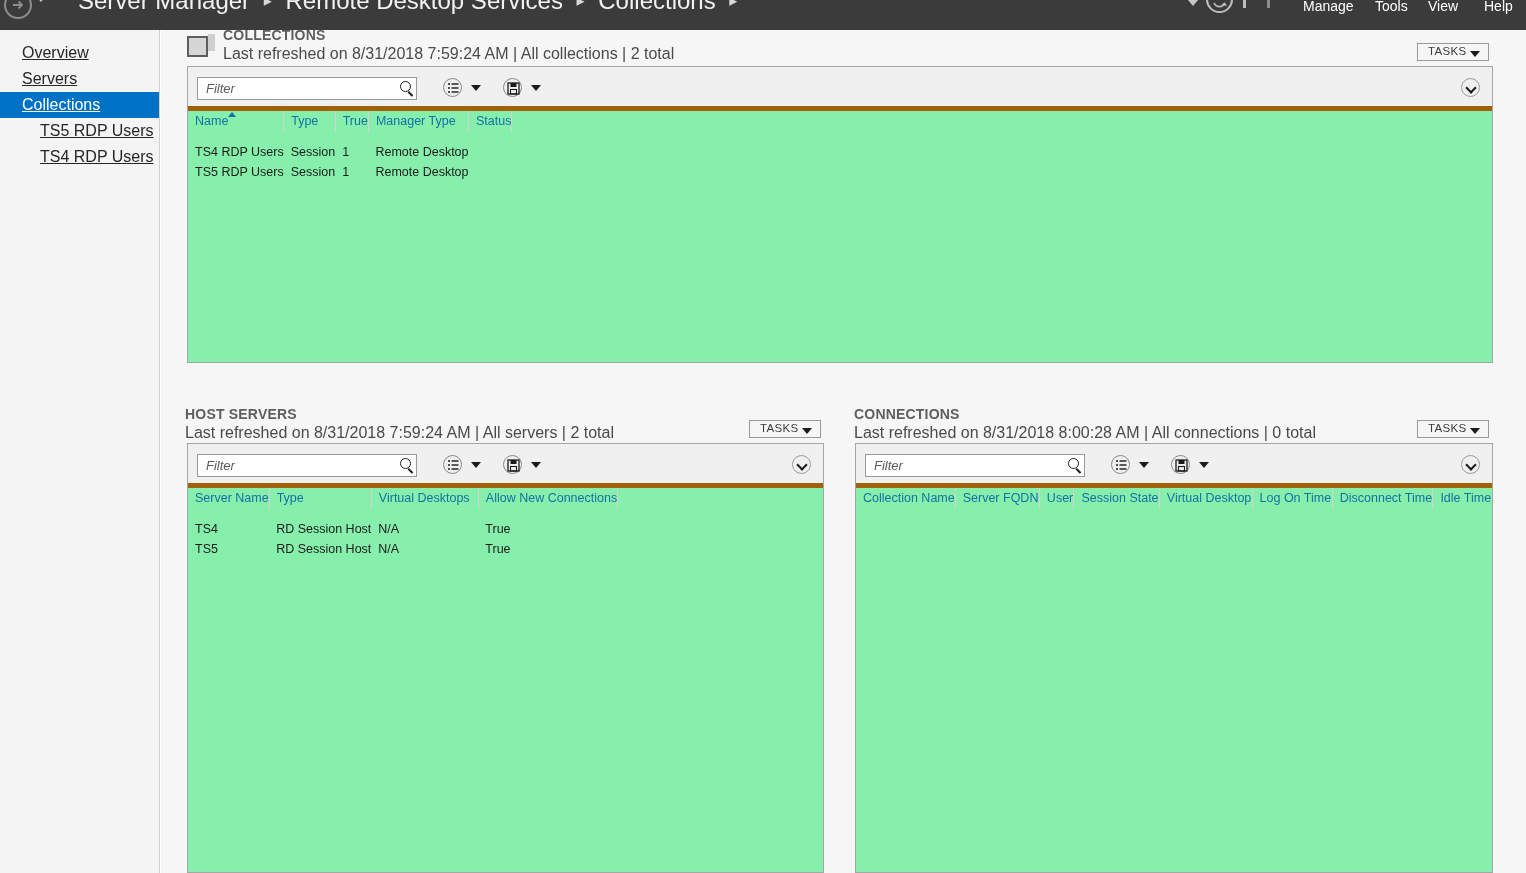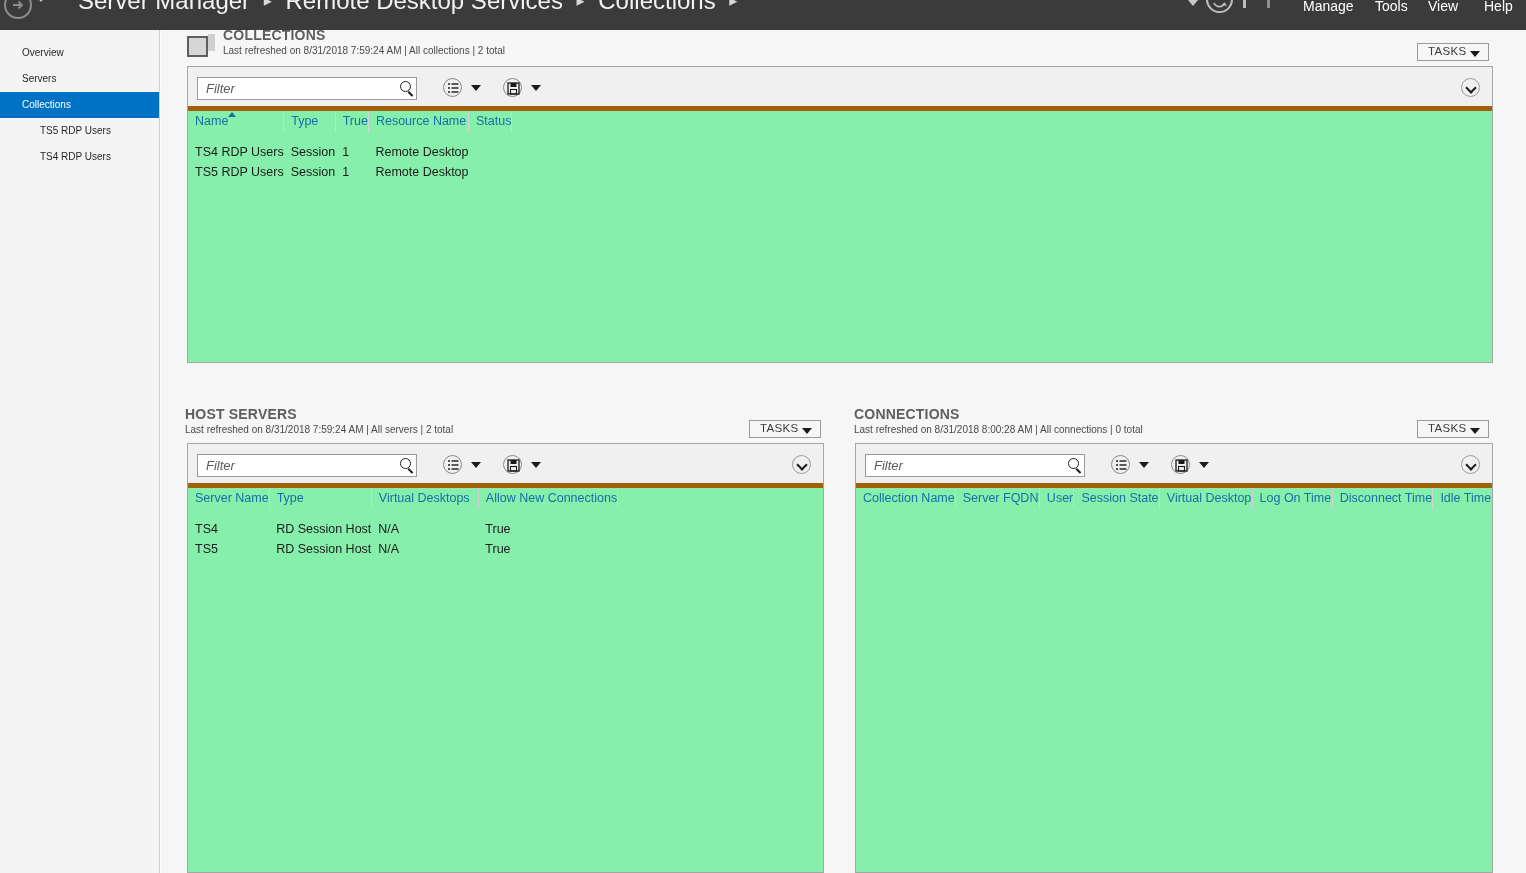--- a/index.html
+++ b/index.html
@@ -80,40 +80,40 @@
 
   
   #sidebar {
     position: absolute; left: 0; top: 30px;
     width: 160px; height: 843px;
     background: #f4f4f4;
     border-right: 1px solid #d0d0d0;
   }
   .nav-item {
     height: 26px; line-height: 26px;
-    font-size: 10px; color: #262626;
-    padding-left: 22px; cursor: default;
+    font-size: 16px; color: #262626;
+    padding-left: 22px; cursor: default; text-decoration: underline;
   }
   .nav-item.selected { background: #0072c6; color: #ffffff; }
   .nav-item.sub { padding-left: 40px; }
 
   
   #main {
     position: absolute; left: 161px; top: 30px;
     width: 1365px; height: 843px;
     background: #f6f6f6;
   }
 
   
   .sec-title {
     font-size: 14px; font-weight: bold;
     color: #5e5e5e; letter-spacing: .2px;
   }
   .sec-sub {
-    font-size: 10px; color: #4a4a4a;
+    font-size: 16px; color: #4a4a4a;
   }
 
   
   .tasks-btn {
     position: absolute;
     width: 72px; height: 18px;
     border: 1px solid #9a9a9a;
     background: #f6f6f6;
     cursor: default;
   }
@@ -334,21 +334,21 @@
             <col>
         </colgroup>
         <thead>
           <tr>
             <th>
               <span>Name</span>
               <span class="sortcar"></span>
             </th>
             <th>Type</th>
             <th>True</th>
-            <th>Resource Name</th>
+            <th>Manager Type</th>
             <th class="last">Status</th>
             <th class="nb"></th>
           </tr>
         </thead>
         <tbody>
           <tr class="spacer">
               <td colspan="6"></td>
             </tr>
           <tr>
             <td>TS4 RDP Users</td>

